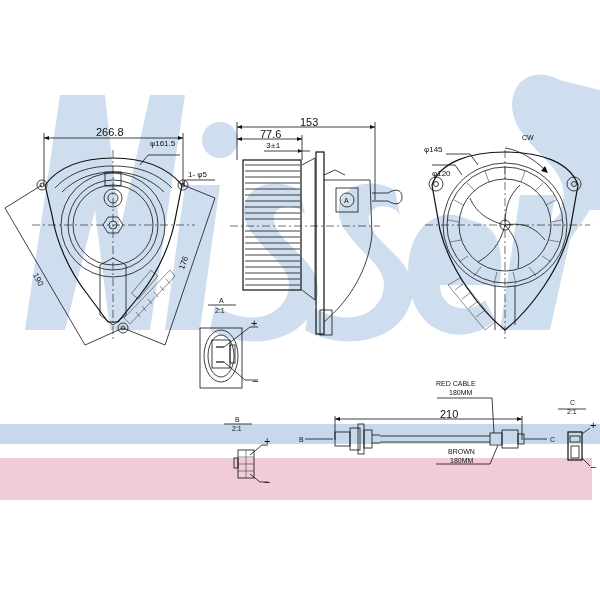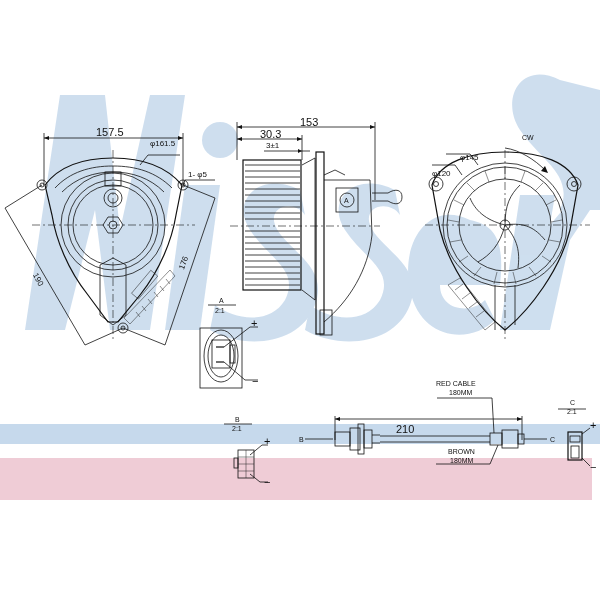--- a/index.html
+++ b/index.html
@@ -277,47 +277,47 @@
   </g>
 </svg>
 
 <style>
   .t { position:absolute; font-family:"Liberation Sans", sans-serif; color:#111; white-space:nowrap; line-height:1; }
   .t9 { font-size:11px; }
   .t8 { font-size:8px; }
   .t7 { font-size:7px; }
 </style>
 
-<span class="t t9" style="left:96px;top:127px;">157.5</span>
+<span class="t t9" style="left:96px;top:127px;">266.8</span>
 <span class="t t8" style="left:150px;top:140px;">φ161.5</span>
 <span class="t t8" style="left:188px;top:171px;">1- φ5</span>
 <span class="t t8" style="left:38px;top:272px;transform:rotate(62deg);transform-origin:left top;">190</span>
 <span class="t t8" style="left:178px;top:268px;transform:rotate(-70deg);transform-origin:left top;">176</span>
 
 <span class="t t9" style="left:300px;top:117px;">153</span>
-<span class="t t9" style="left:260px;top:129px;">30.3</span>
-<span class="t t8" style="left:266px;top:142px;">3±1</span>
+<span class="t t9" style="left:260px;top:129px;">77.6</span>
+<span class="t t8" style="left:266px;top:142px;font-family:Liberation Mono, monospace;">3±1</span>
 
 <span class="t t7" style="left:522px;top:134px;">CW</span>
-<span class="t t8" style="left:460px;top:146px;margin-top:8px;">φ145</span>
+<span class="t t8" style="left:424px;top:146px;">φ145</span>
 <span class="t t8" style="left:432px;top:170px;">φ120</span>
 
 <span class="t t7" style="left:219px;top:297px;">A</span>
 <span class="t t7" style="left:215px;top:307px;">2:1</span>
 <span class="t t9" style="left:251px;top:318px;">+</span>
 <span class="t t9" style="left:252px;top:376px;">−</span>
 
 <span class="t t7" style="left:235px;top:416px;">B</span>
 <span class="t t7" style="left:232px;top:425px;">2:1</span>
 <span class="t t9" style="left:264px;top:436px;">+</span>
 <span class="t t9" style="left:264px;top:477px;">−</span>
 
 <span class="t t7" style="left:436px;top:380px;">RED CABLE</span>
 <span class="t t7" style="left:449px;top:389px;">180MM</span>
-<span class="t t9" style="left:396px;top:409px;margin-top:15px;">210</span>
+<span class="t t9" style="left:440px;top:409px;">210</span>
 <span class="t t7" style="left:299px;top:436px;">B</span>
 <span class="t t7" style="left:550px;top:436px;">C</span>
 <span class="t t7" style="left:448px;top:448px;">BROWN</span>
 <span class="t t7" style="left:450px;top:457px;">180MM</span>
 
 <span class="t t7" style="left:570px;top:399px;">C</span>
 <span class="t t7" style="left:567px;top:408px;">2:1</span>
 <span class="t t9" style="left:590px;top:420px;">+</span>
 <span class="t t9" style="left:590px;top:462px;">−</span>
 

